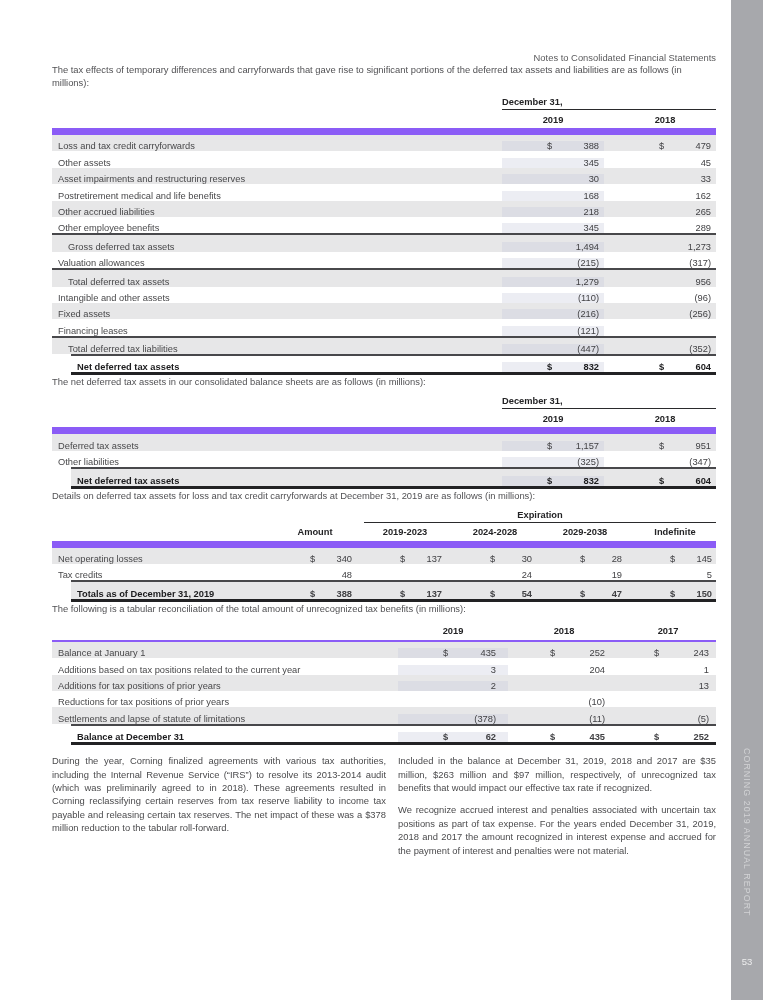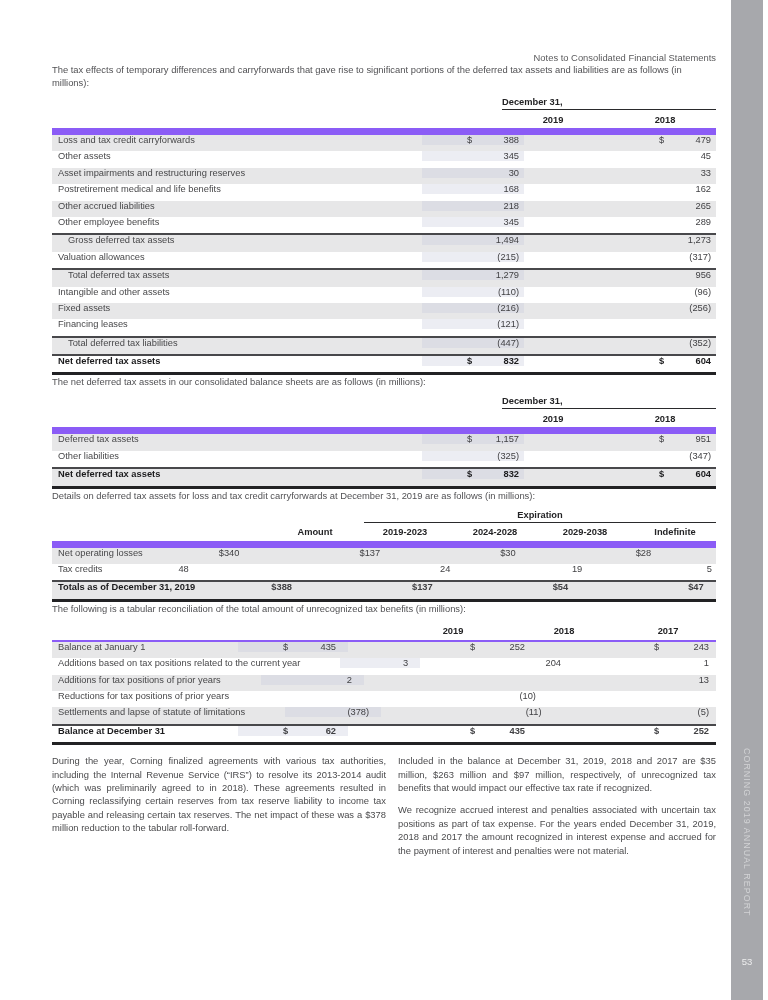--- a/index.html
+++ b/index.html
@@ -4,30 +4,30 @@
 <style>
   html,body{margin:0;padding:0}
   body{width:768px;height:1000px;position:relative;background:#ffffff;overflow:hidden;
        font-family:"Liberation Sans",sans-serif;color:#454547;}
   .content{position:absolute;left:52px;top:15px;width:664px;}
   .doc-header{margin-top:37px;text-align:right;font-size:9.4px;color:#5a5a5c;}
   p.intro{font-size:9.4px;line-height:13px;color:#515154;margin:0;}
   .mt-lg{margin-top:35px}.mt-md{margin-top:10px}.mt-sm{margin-top:9px}
 
   
-  .tr{display:flex;align-items:flex-start;height:16.4px;font-size:9.3px;gap:40px;}
+  .tr{display:flex;align-items:flex-end;height:16.4px;font-size:9.3px;}
   .alt{background:#e7e7e8;}
   .lbl{flex:1;padding-left:6px;color:#48484a;white-space:nowrap;}
   .ind{padding-left:16px;}
   .num{width:102px;display:flex;justify-content:space-between;align-items:center;
        padding:0 5px 0 45px;box-sizing:border-box;color:#414144;}
   .band{background:rgba(199,203,220,.34);}
   .gp{width:10px;align-self:stretch;}
   .bt{border-top:2px solid #48484b;}
-  .final{border-bottom:3px solid #222224;}
+  .final{border-bottom:3px solid #222224;margin-left:19px;}
   .bold,.bold .lbl,.bold .num{font-weight:bold;color:#1c1c1e;}
 
   .ghead{display:flex;align-items:flex-end;font-size:9.3px;font-weight:bold;color:#232325;}
   .gspan{width:214px;border-bottom:1px solid #2a2a2c;padding-bottom:2px;}
   .yrow{display:flex;height:17px;align-items:center;border-bottom:7px solid #8b5cf6;
         font-weight:bold;font-size:9.3px;color:#232325;margin-top:1px;}
   .yc{width:102px;text-align:center;}
   .sp{flex:1;}
 
   

